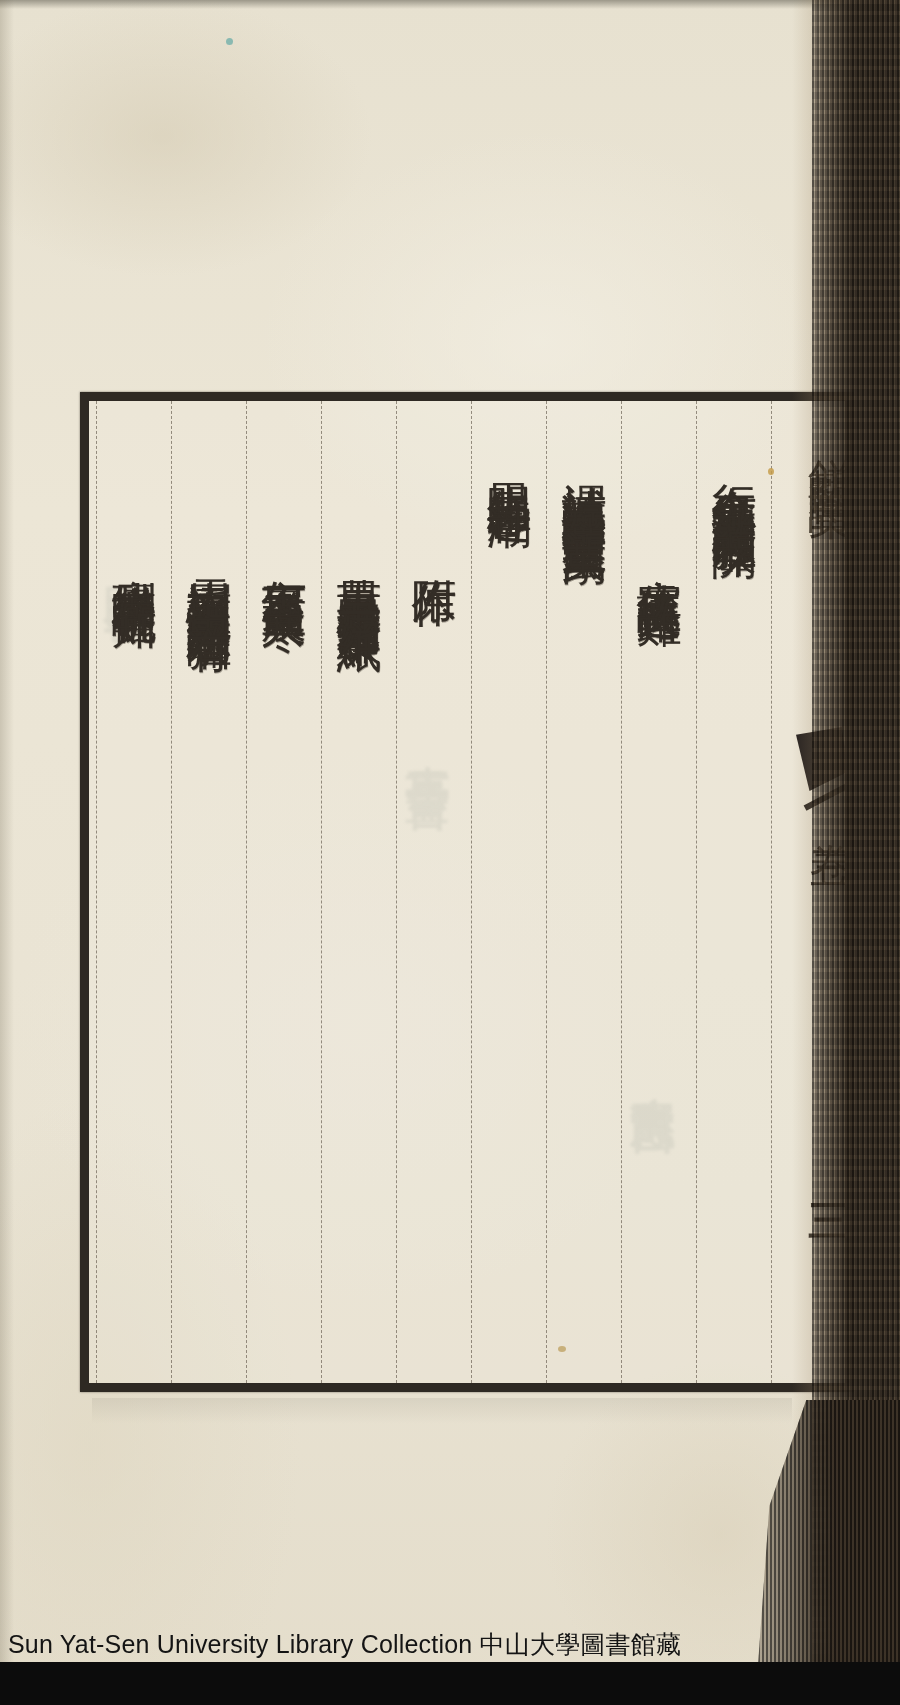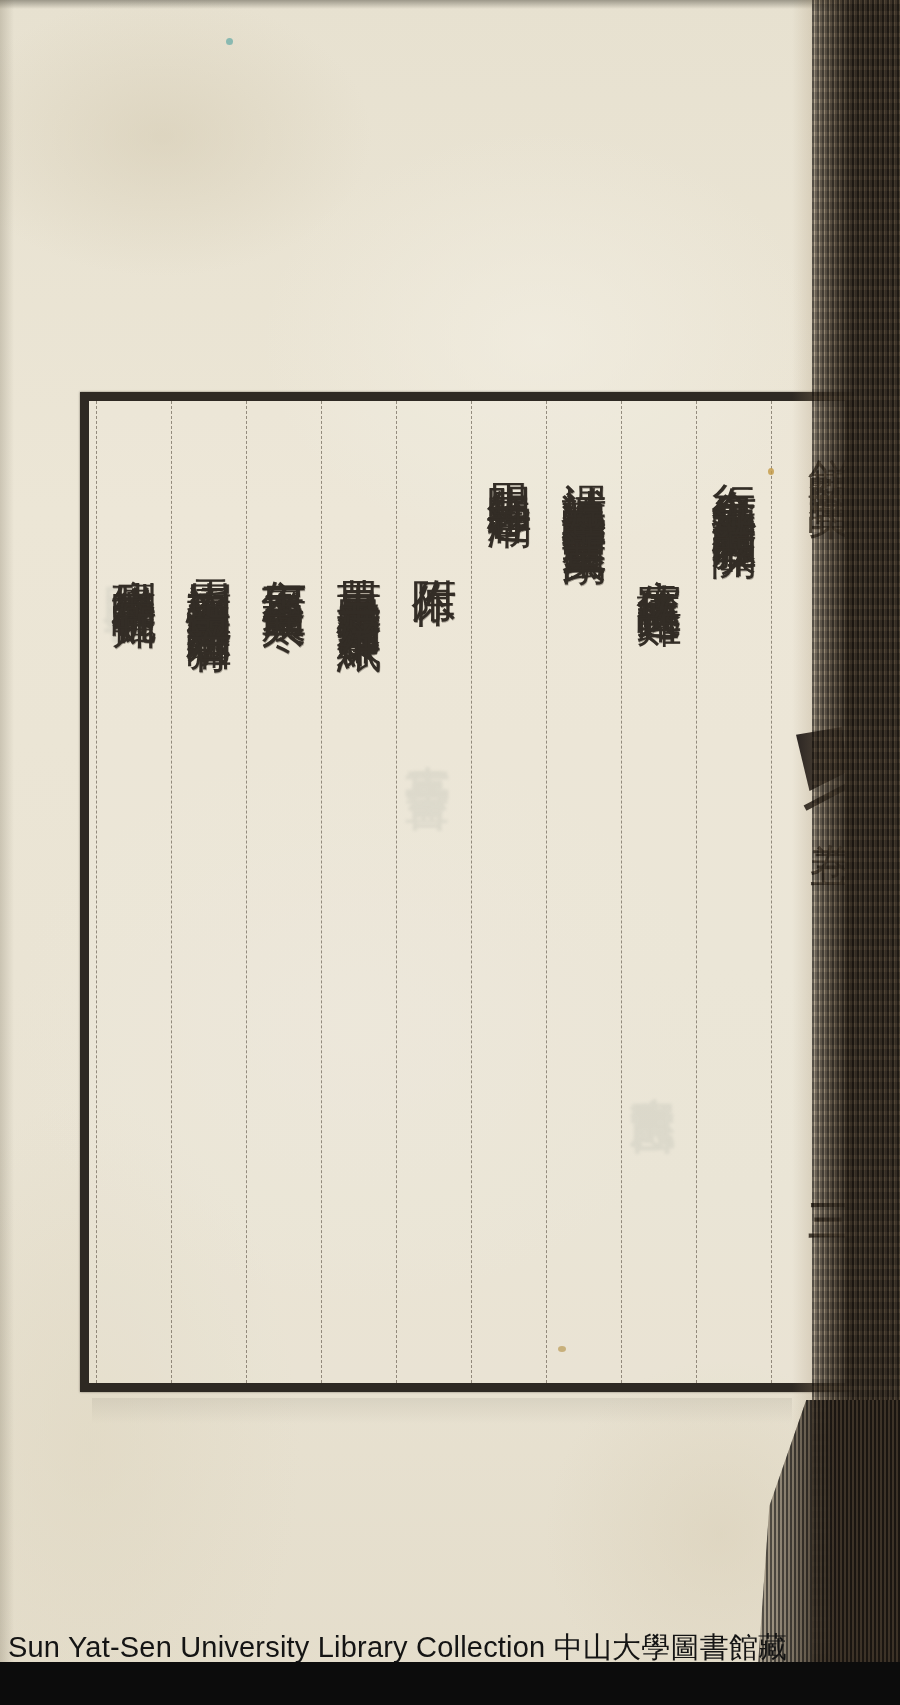--- a/index.html
+++ b/index.html
@@ -105,21 +105,21 @@
   
   .speck{position:absolute;border-radius:50%;}
   .speck-teal{left:226px;top:38px;width:7px;height:7px;background:#79b3ab;opacity:0.85;}
   .speck-amber1{left:768px;top:468px;width:6px;height:7px;background:#c49a45;opacity:0.8;}
   .speck-amber2{left:558px;top:1346px;width:8px;height:6px;background:#b99a55;opacity:0.7;}
 
   
   .caption{
     position:absolute;left:8px;top:1628px;width:880px;
     font-family:"Liberation Sans","DejaVu Sans",sans-serif;
-    font-size:29px;color:#141414;letter-spacing:0.2px;
+    font-size:25px;color:#141414;letter-spacing:0.2px;
   }
   .footer-bar{position:absolute;left:0;top:1662px;width:900px;height:43px;background:#0c0c0c;}
 </style>
 </head>
 <body>
 
 <div class="paper"></div>
 <div class="top-shadow"></div>
 <div class="left-shadow"></div>
 <div class="ghost-frame-echo"></div>

